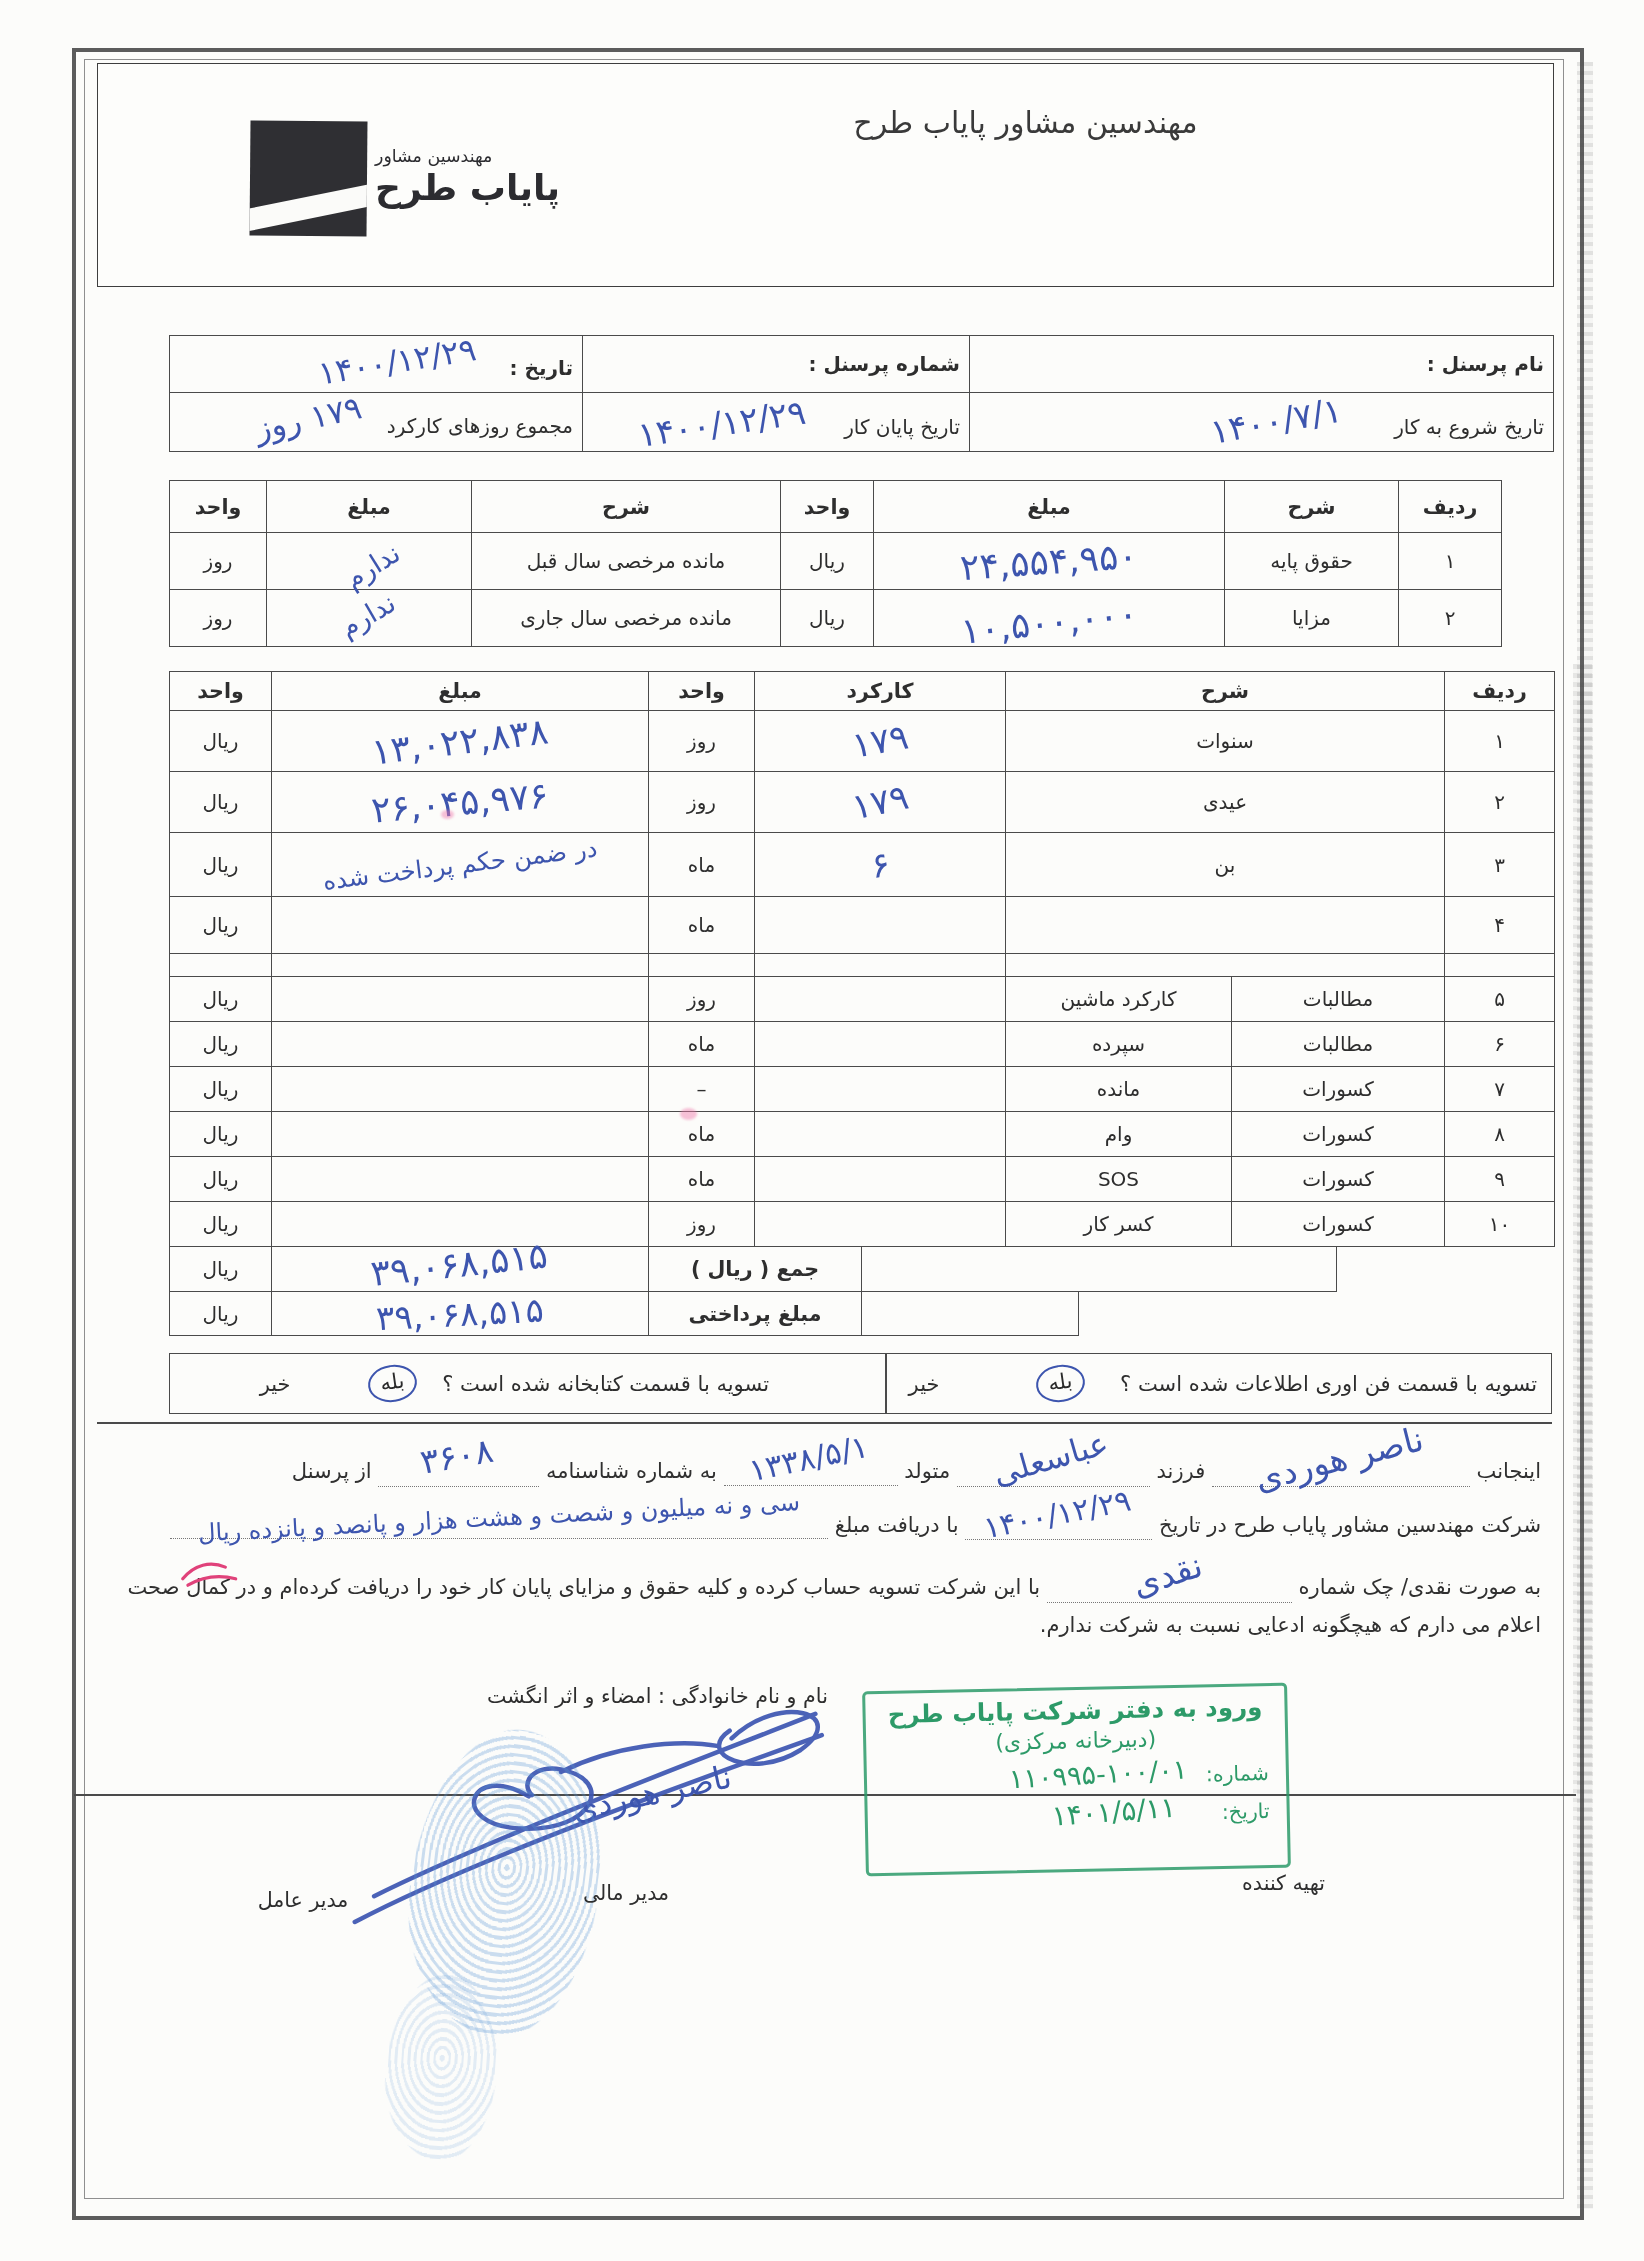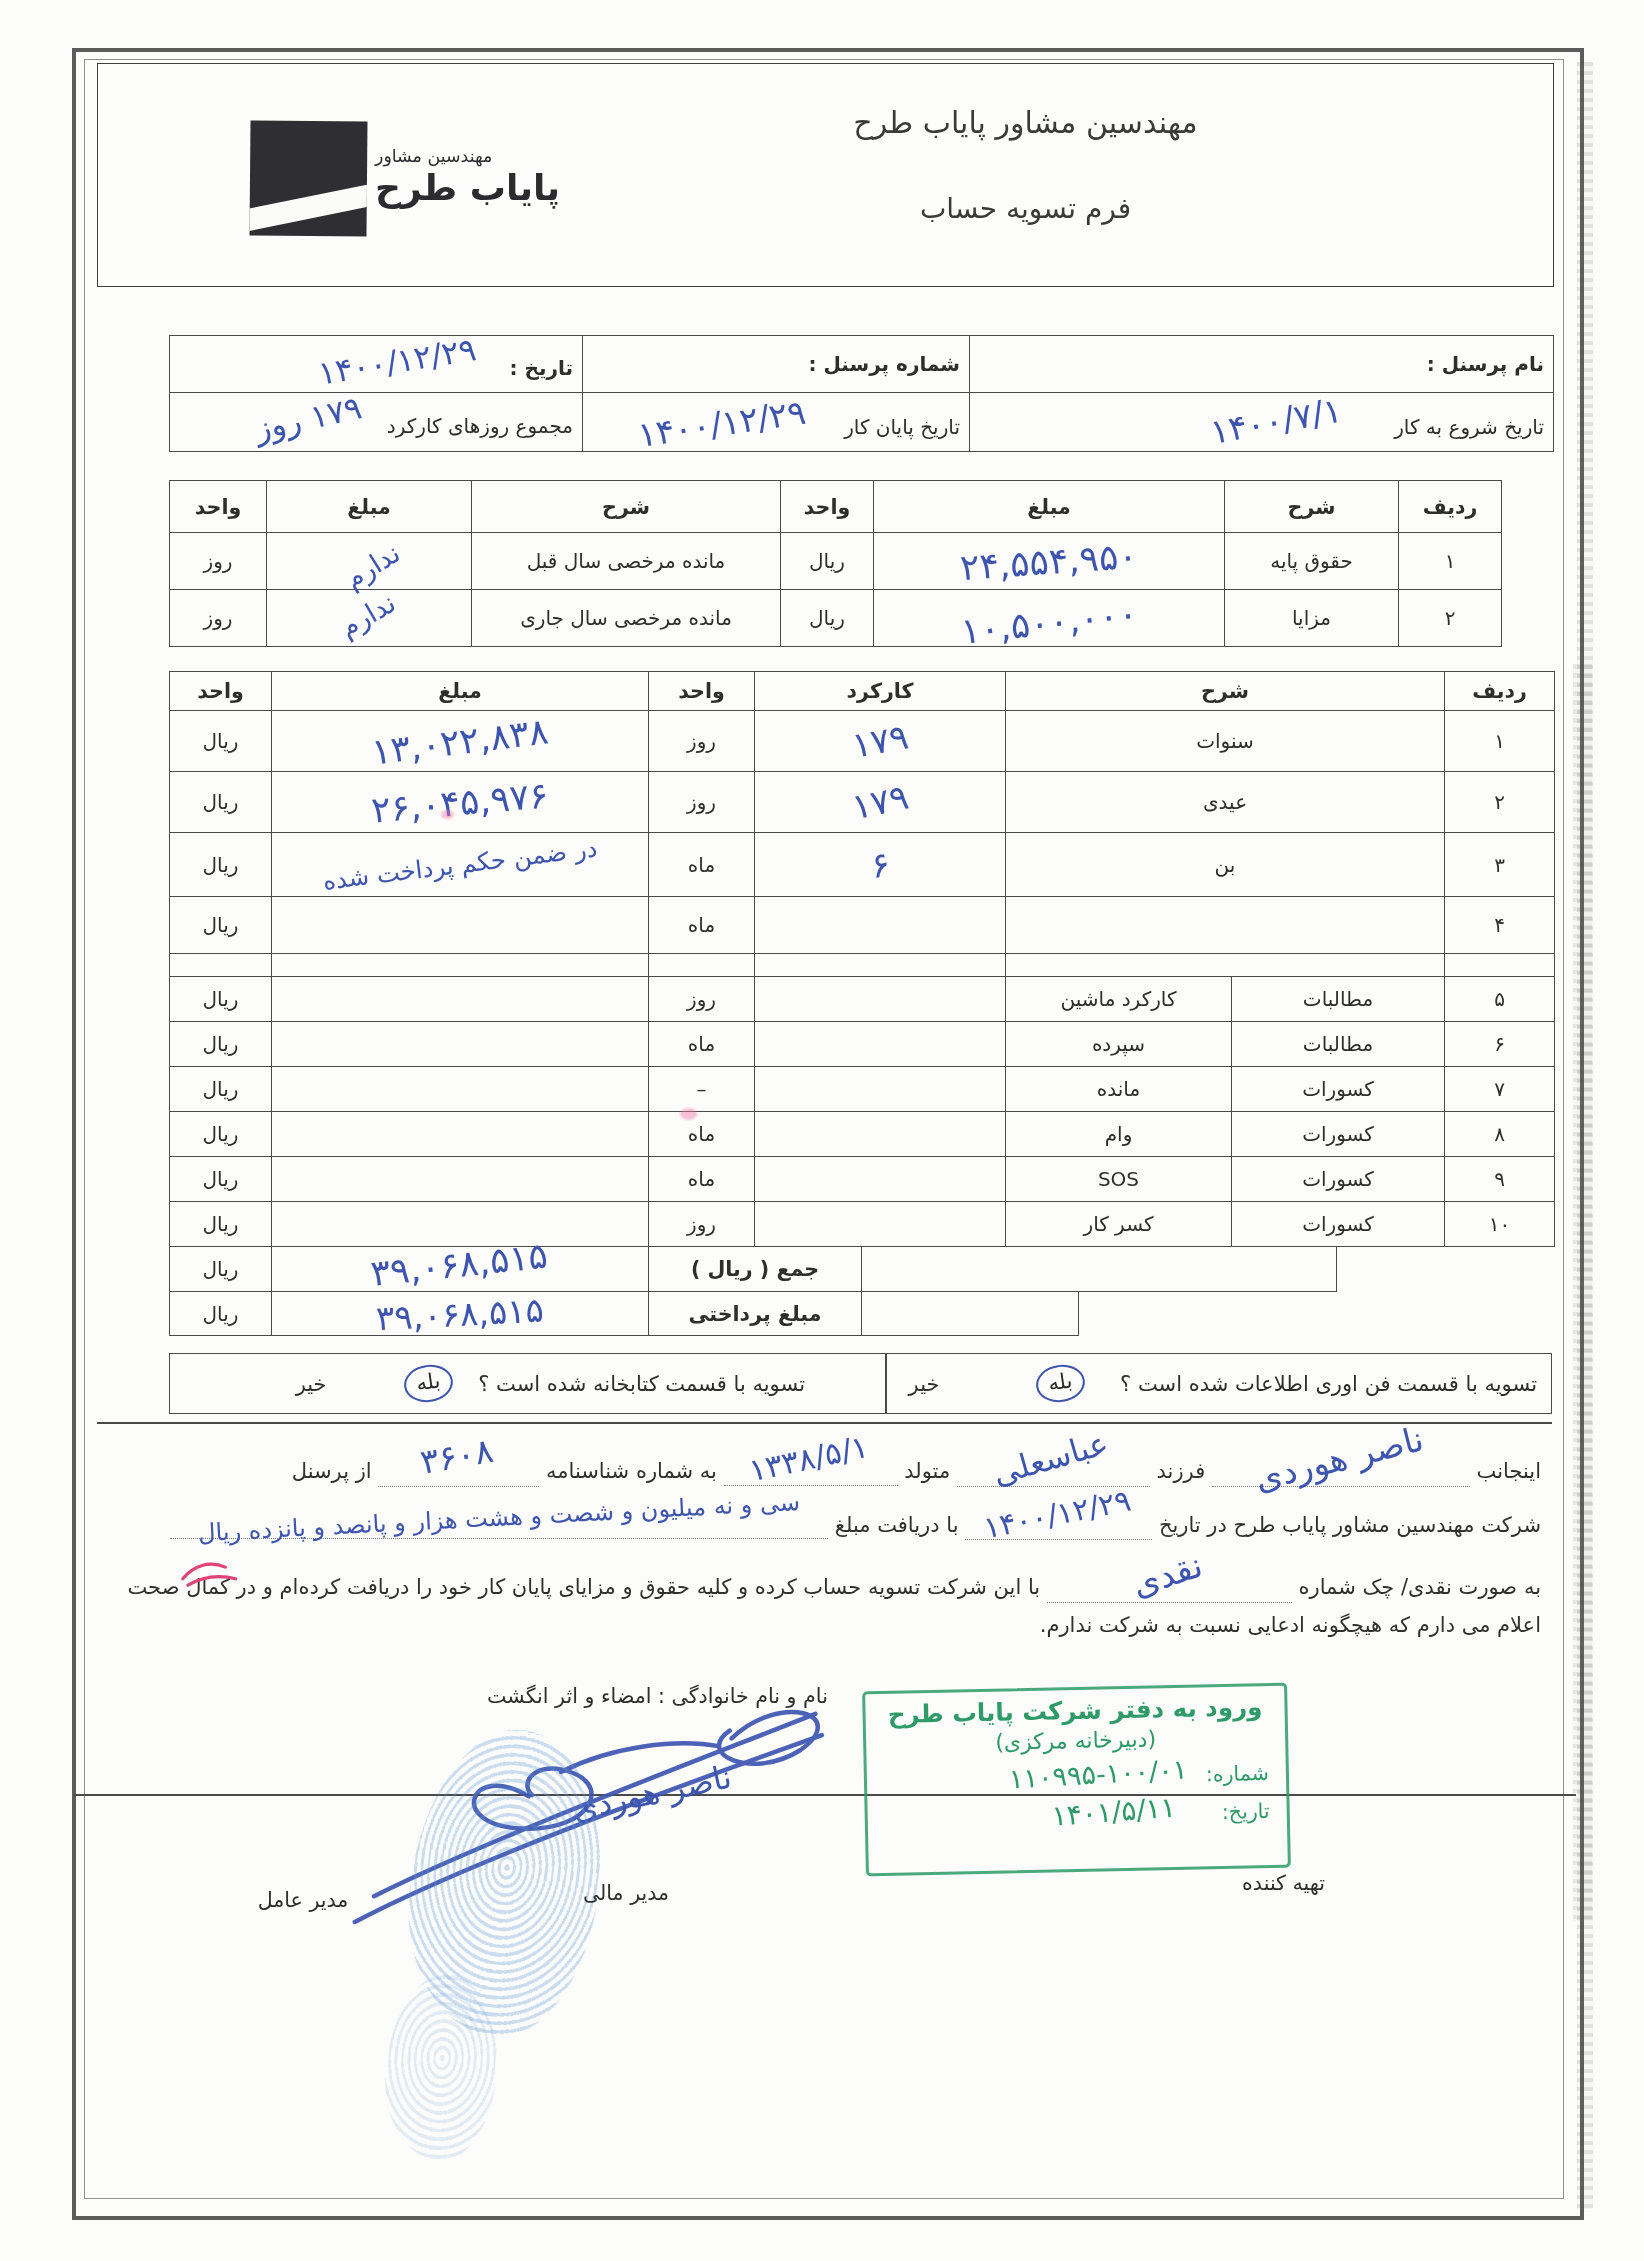--- a/index.html
+++ b/index.html
@@ -52,21 +52,20 @@
 
   <div class="abs header-box"></div>
   <div class="abs logo-square">
       <div class="logo-slash"></div>
     </div>
   <div class="abs logo-text">
     <div class="small">مهندسین مشاور</div>
     <div class="big">پایاب طرح</div>
   </div>
   <div class="abs title1">مهندسین مشاور پایاب طرح</div>
-  <div class="abs title2">فرم تسویه حساب</div>
 
   <table class="abs" style="left:169px;top:335px;width:1383px;">
     <colgroup>
         <col style="width:584px">
         <col style="width:387px">
         <col style="width:413px">
       </colgroup>
     <tbody>
         <tr style="height:57px">
       <td><span class="lbl">نام پرسنل :</span></td>
@@ -275,21 +274,21 @@
     </tr>
   </tbody>
     </table>
 
   <div class="abs qbox" style="left:885px;top:1353px;width:665px;height:59px;">
     <span style="padding-right:14px;">تسویه با قسمت فن اوری اطلاعات شده است ؟</span>
     <span class="circle" style="margin-right:35px;">بله</span>
     <span style="margin-right:97px;">خیر</span>
   </div>
   <div class="abs qbox" style="left:169px;top:1353px;width:716px;height:59px;">
-    <span style="padding-right:81px;text-align:right;">تسویه با قسمت کتابخانه شده است ؟</span>
+    <span style="padding-right:117px;text-align:right;">تسویه با قسمت کتابخانه شده است ؟</span>
     <span class="circle" style="margin-right:26px;">بله</span>
     <span style="margin-right:77px;">خیر</span>
   </div>
 
   <div class="abs line" style="left:97px;top:1422px;width:1455px;height:1.9px;"></div>
 
   <div class="para-line" style="left:193px;top:1446px;width:1348px;">
     <span>اینجانب</span>
     <span class="blank" style="min-width:258px;"><span class="hw" style="font-size:34px;transform:rotate(-14deg) translateY(-7.7px);">ناصر هوردی</span></span>
     <span>فرزند</span>

